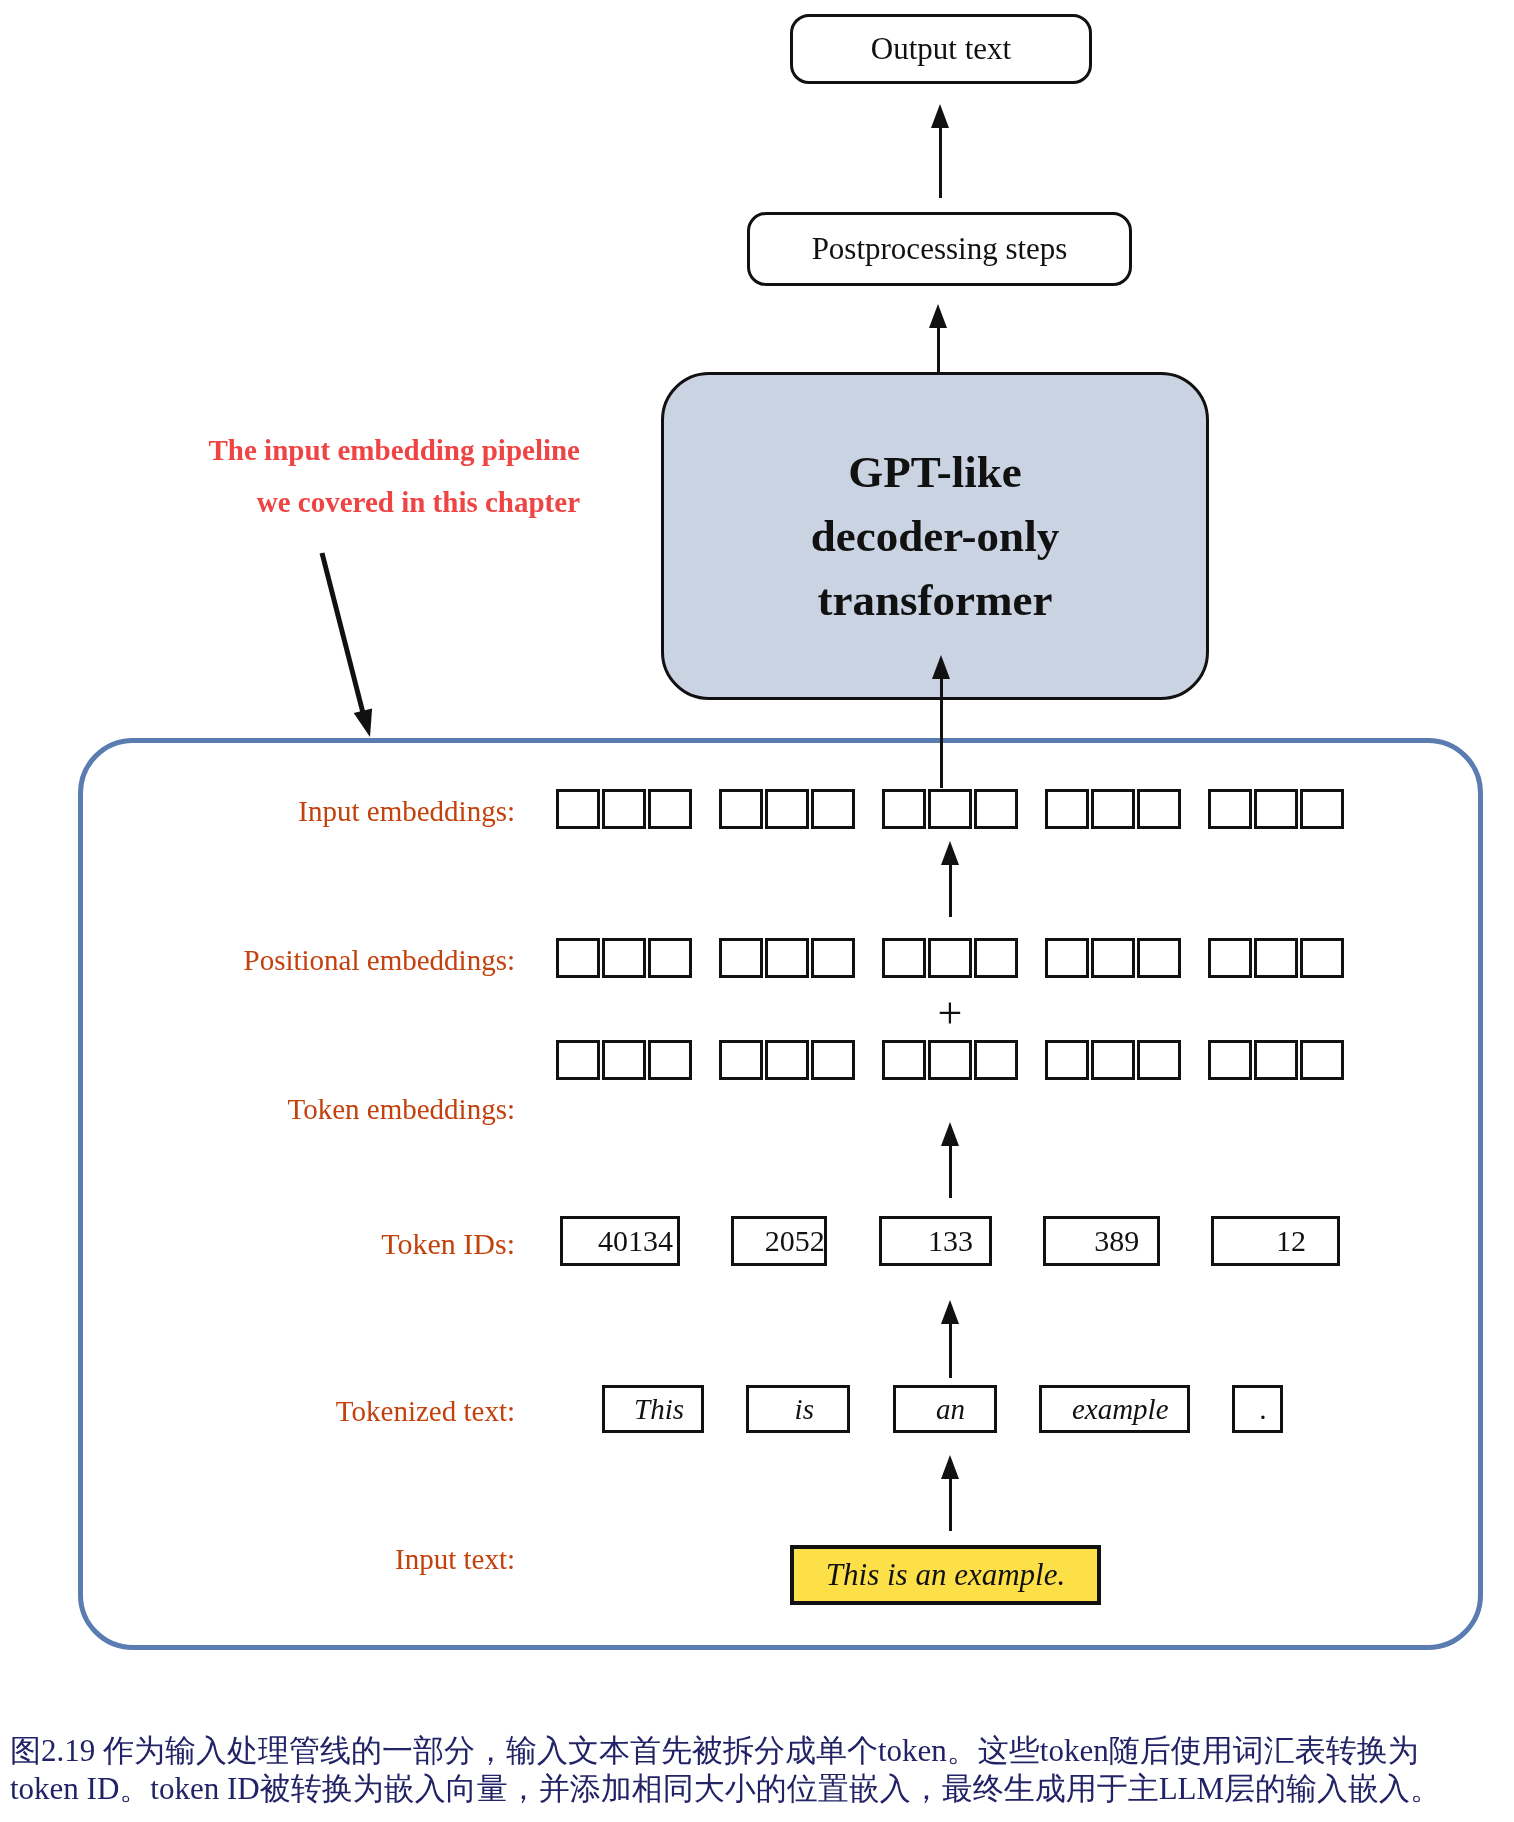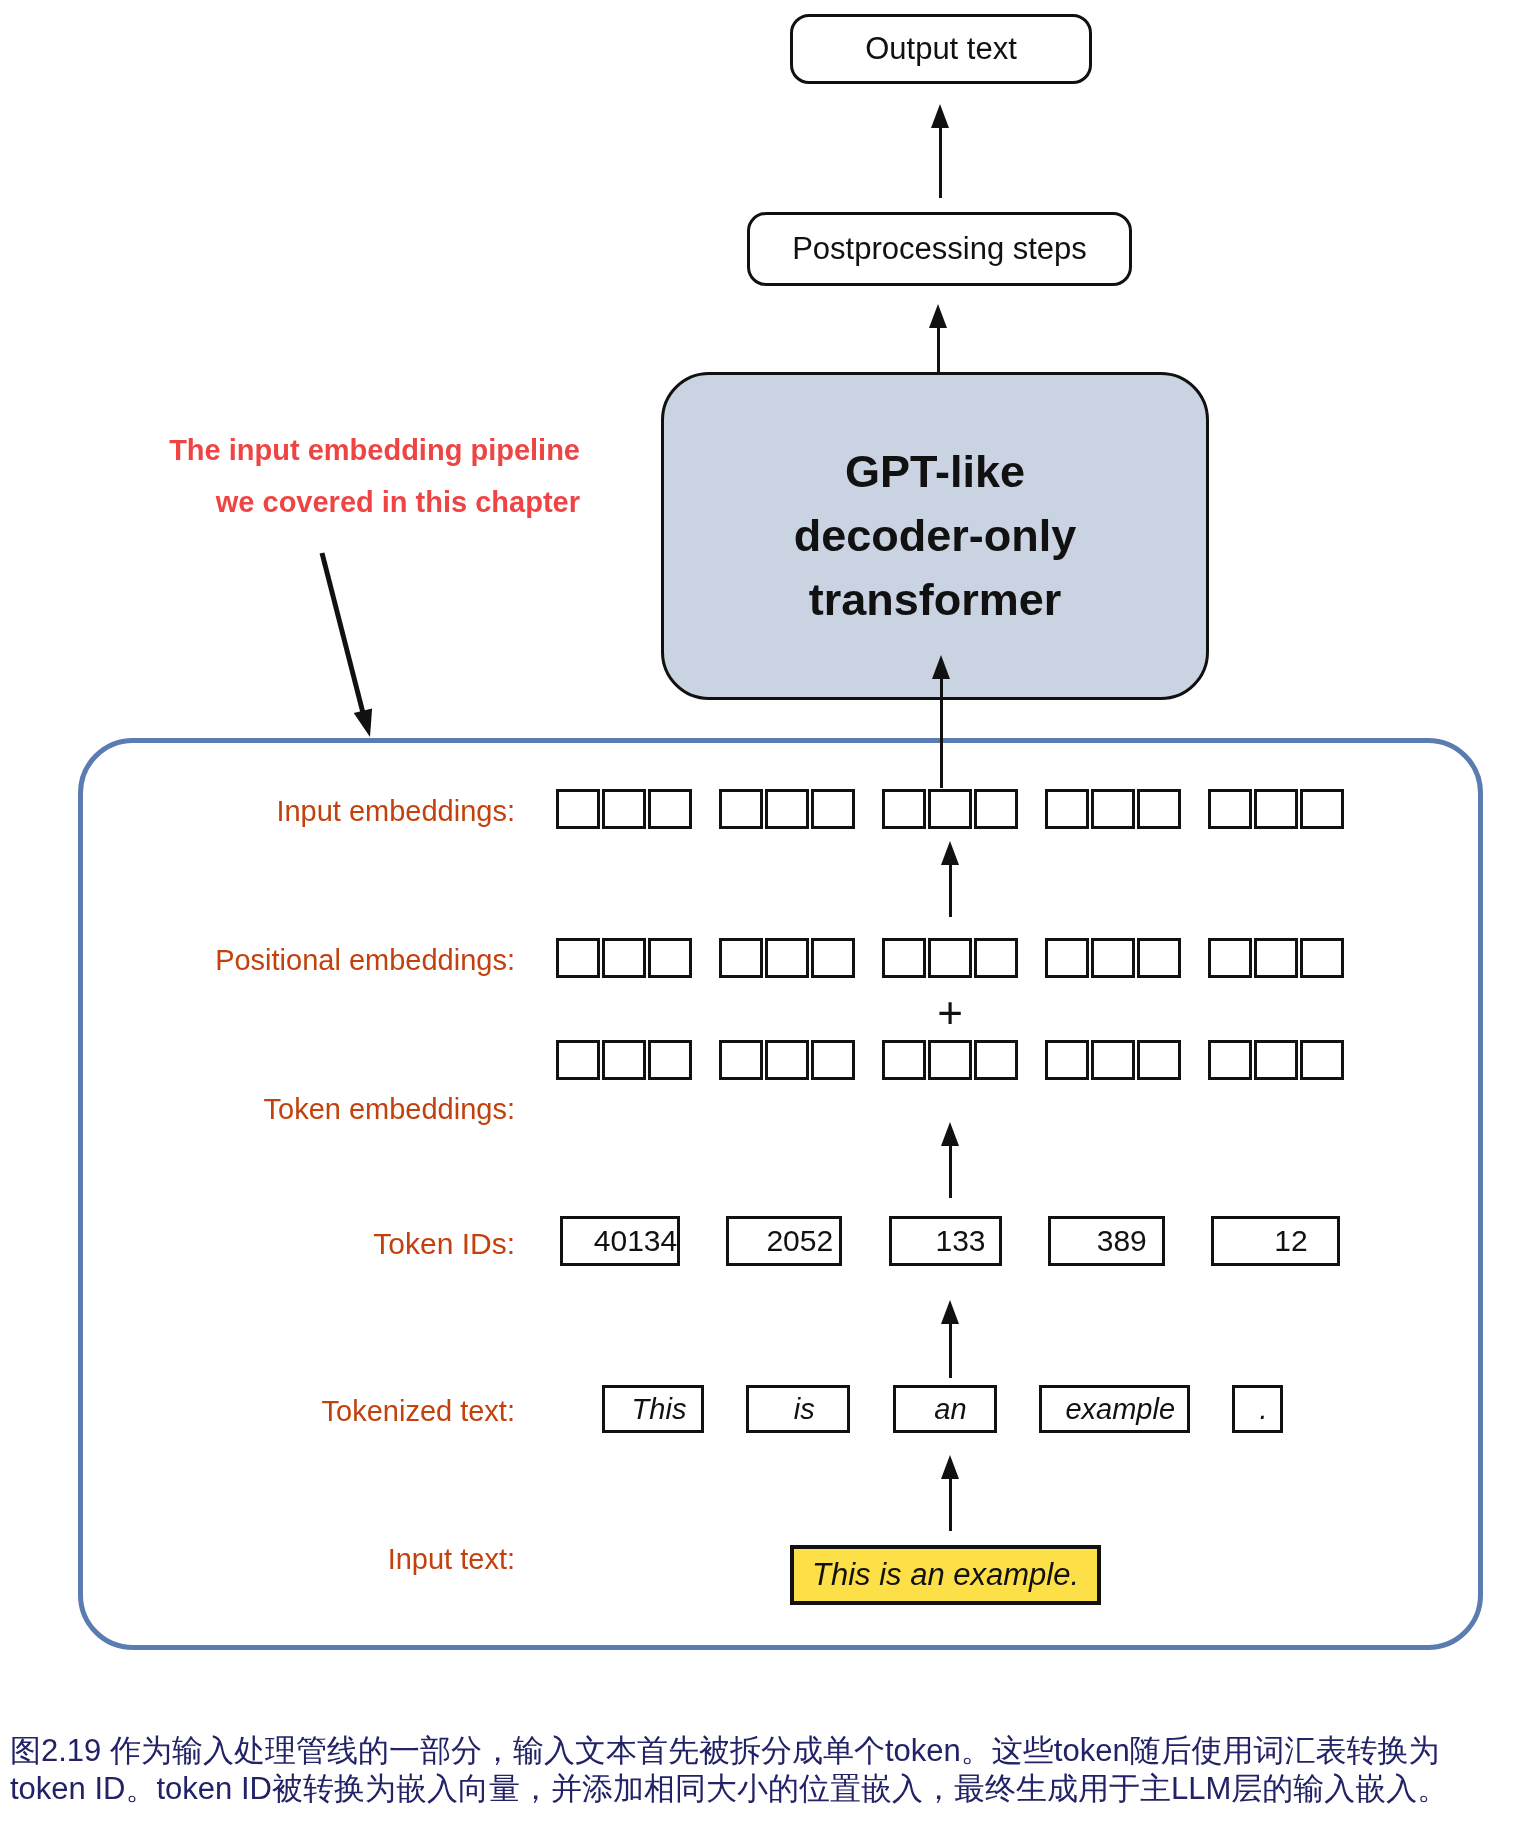--- a/index.html
+++ b/index.html
@@ -1,18 +1,18 @@
 <!DOCTYPE html>
 <html style="--container-border: #5b7cb1; --gpt-fill: #c9d3e2; --caption-color: #222266;"><head>
 <meta charset="utf-8">
 <style>
   html,body{margin:0;padding:0;background:#ffffff;}
   .page{
     position:relative; width:1514px; height:1822px; background:#ffffff;
-    font-family:Liberation Sans, sans-serif; color:#111; overflow:hidden;
+    font-family:Liberation Serif, serif; color:#111; overflow:hidden;
   }
   .abs{position:absolute;}
   
   .flowbox{
     position:absolute; box-sizing:border-box; border:3px solid #111; border-radius:19px;
     background:#fff; display:flex; align-items:center; justify-content:center;
     font-size:31px; color:#111;
   }
   .gptbox{
     position:absolute; box-sizing:border-box; border:3px solid #111; border-radius:48px;
@@ -201,21 +201,21 @@
     </div>
 
   <div class="arrow" style="left:939px; top:1122px; height:76px;">
     <div class="head"></div>
     <div class="line"></div>
   </div>
 
   <div class="rowlabel" style="top:1227px; font-size:30px;">Token IDs:</div>
   <div class="box-row" style="left:560px; top:1216px; width:780px;">
     <div class="idbox" style="width:120px;">40134</div>
-    <div class="idbox" style="width:116px;">2052</div>
+    <div class="idbox" style="width:96px;">2052</div>
     <div class="idbox" style="width:113px;">133</div>
     <div class="idbox" style="width:117px;">389</div>
     <div class="idbox" style="width:129px;">12</div>
   </div>
 
   <div class="arrow" style="left:939px; top:1300px; height:78px;">
     <div class="head"></div>
     <div class="line"></div>
   </div>
 

